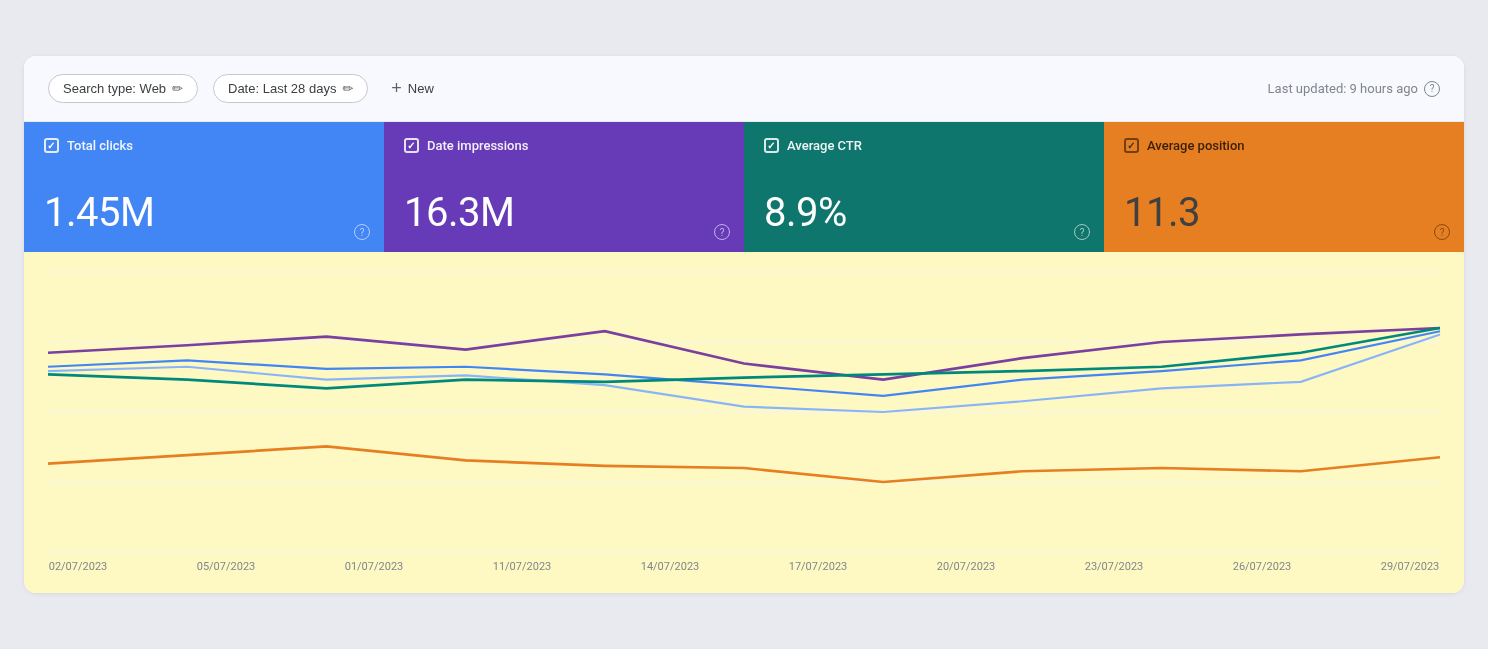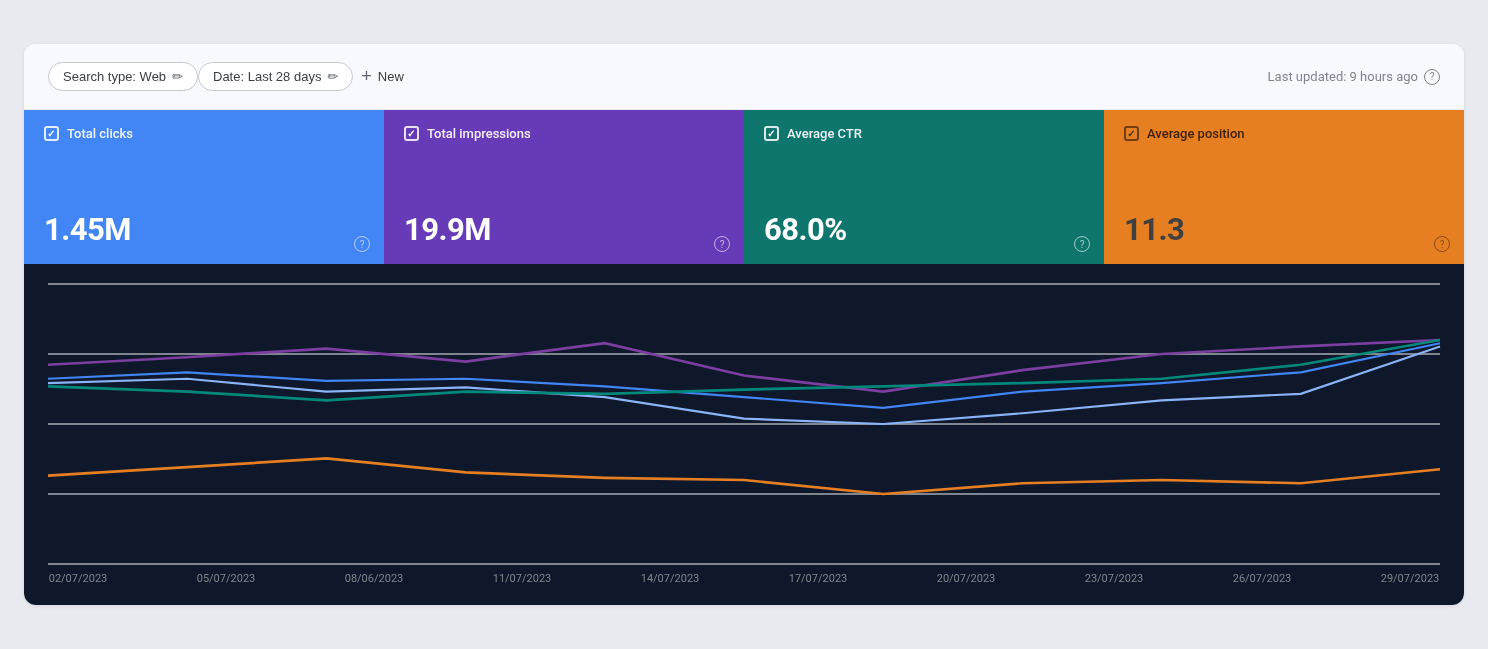--- a/index.html
+++ b/index.html
@@ -20,21 +20,21 @@
       padding: 0;
       overflow: hidden;
       box-shadow: 0 1px 4px rgba(0,0,0,0.08);
     }
     .toolbar {
       display: flex;
       align-items: center;
       padding: 16px 24px;
       background: #f8f9fe;
       border-bottom: 1px solid #e8eaed;
-      gap: 0;
+      gap: 15px;
     }
     .filter-pill {
       display: inline-flex;
       align-items: center;
       gap: 6px;
       border: 1.5px solid #c5c8d0;
       border-radius: 20px;
       padding: 6px 14px;
       font-size: 13px;
       color: #3c4043;
@@ -78,21 +78,21 @@
       width: 16px;
       height: 16px;
       border: 1.5px solid #80868b;
       border-radius: 50%;
       font-size: 10px;
       color: #80868b;
       cursor: pointer;
     }
     .metrics-row {
       display: flex;
-      height: 154px;
+      height: 130px;
       justify-content: flex-end;
     }
     .metric-card {
       flex: 1;
       padding: 16px 20px;
       display: flex;
       flex-direction: column;
       justify-content: space-between;
       position: relative;
     }
@@ -129,22 +129,22 @@
     }
     .metric-label {
       font-size: 13px;
       color: rgba(255,255,255,0.92);
       font-weight: 500;
     }
     .metric-card.position .metric-label {
       color: rgba(0,0,0,0.75);
     }
     .metric-value {
-      font-size: 31px;
-      font-weight: 700;
+      font-size: 40px;
+      font-weight: 400;
       color: #fff;
       letter-spacing: -0.5px;
     }
     .metric-card.position .metric-value {
       color: #404040;
     }
     .metric-help {
       position: absolute;
       bottom: 12px;
       right: 14px;
@@ -152,21 +152,21 @@
     .metric-help .help-circle {
       border-color: rgba(255,255,255,0.6);
       color: rgba(255,255,255,0.6);
     }
     .metric-card.position .metric-help .help-circle {
       border-color: rgba(0,0,0,0.4);
       color: rgba(0,0,0,0.4);
     }
     .chart-area {
       padding: 20px 24px 20px;
-      background: #0f172a;
+      background: #fef9c3;
     }
     .chart-container {
       position: relative;
       width: 100%;
       height: 280px;
     }
     svg.chart {
       width: 100%;
       height: 100%;
       overflow: visible;
@@ -215,33 +215,33 @@
         <span class="metric-label">Total clicks</span>
       </div>
       <div class="metric-value">1.45M</div>
       <div class="metric-help">
         <span class="help-circle">?</span>
       </div>
     </div>
     <div class="metric-card impressions">
       <div class="metric-header">
         <div class="metric-checkbox checked"></div>
-        <span class="metric-label">Total impressions</span>
-      </div>
-      <div class="metric-value">19.9M</div>
+        <span class="metric-label">Date impressions</span>
+      </div>
+      <div class="metric-value">16.3M</div>
       <div class="metric-help">
         <span class="help-circle">?</span>
       </div>
     </div>
     <div class="metric-card ctr">
       <div class="metric-header">
         <div class="metric-checkbox checked"></div>
         <span class="metric-label">Average CTR</span>
       </div>
-      <div class="metric-value">68.0%</div>
+      <div class="metric-value">8.9%</div>
       <div class="metric-help">
         <span class="help-circle">?</span>
       </div>
     </div>
     <div class="metric-card position">
       <div class="metric-header">
         <div class="metric-checkbox checked"></div>
         <span class="metric-label">Average position</span>
       </div>
       <div class="metric-value">11.3</div>
@@ -269,21 +269,21 @@
 
         <polyline fill="none" stroke="#00897b" stroke-width="2.5" points="0,95 138,100 276,108 414,100 552,102 690,98 828,95 966,92 1104,88 1242,75 1380,52"></polyline>
 
         <polyline fill="none" stroke="#e67e22" stroke-width="2.5" points="0,178 138,170 276,162 414,175 552,180 690,182 828,195 966,185 1104,182 1242,185 1380,172"></polyline>
       </svg>
     </div>
 
     <div class="x-axis-labels">
       <span class="x-label">02/07/2023</span>
       <span class="x-label">05/07/2023</span>
-      <span class="x-label">08/06/2023</span>
+      <span class="x-label">01/07/2023</span>
       <span class="x-label">11/07/2023</span>
       <span class="x-label">14/07/2023</span>
       <span class="x-label">17/07/2023</span>
       <span class="x-label">20/07/2023</span>
       <span class="x-label">23/07/2023</span>
       <span class="x-label">26/07/2023</span>
       <span class="x-label">29/07/2023</span>
     </div>
   </div>
 </div>

